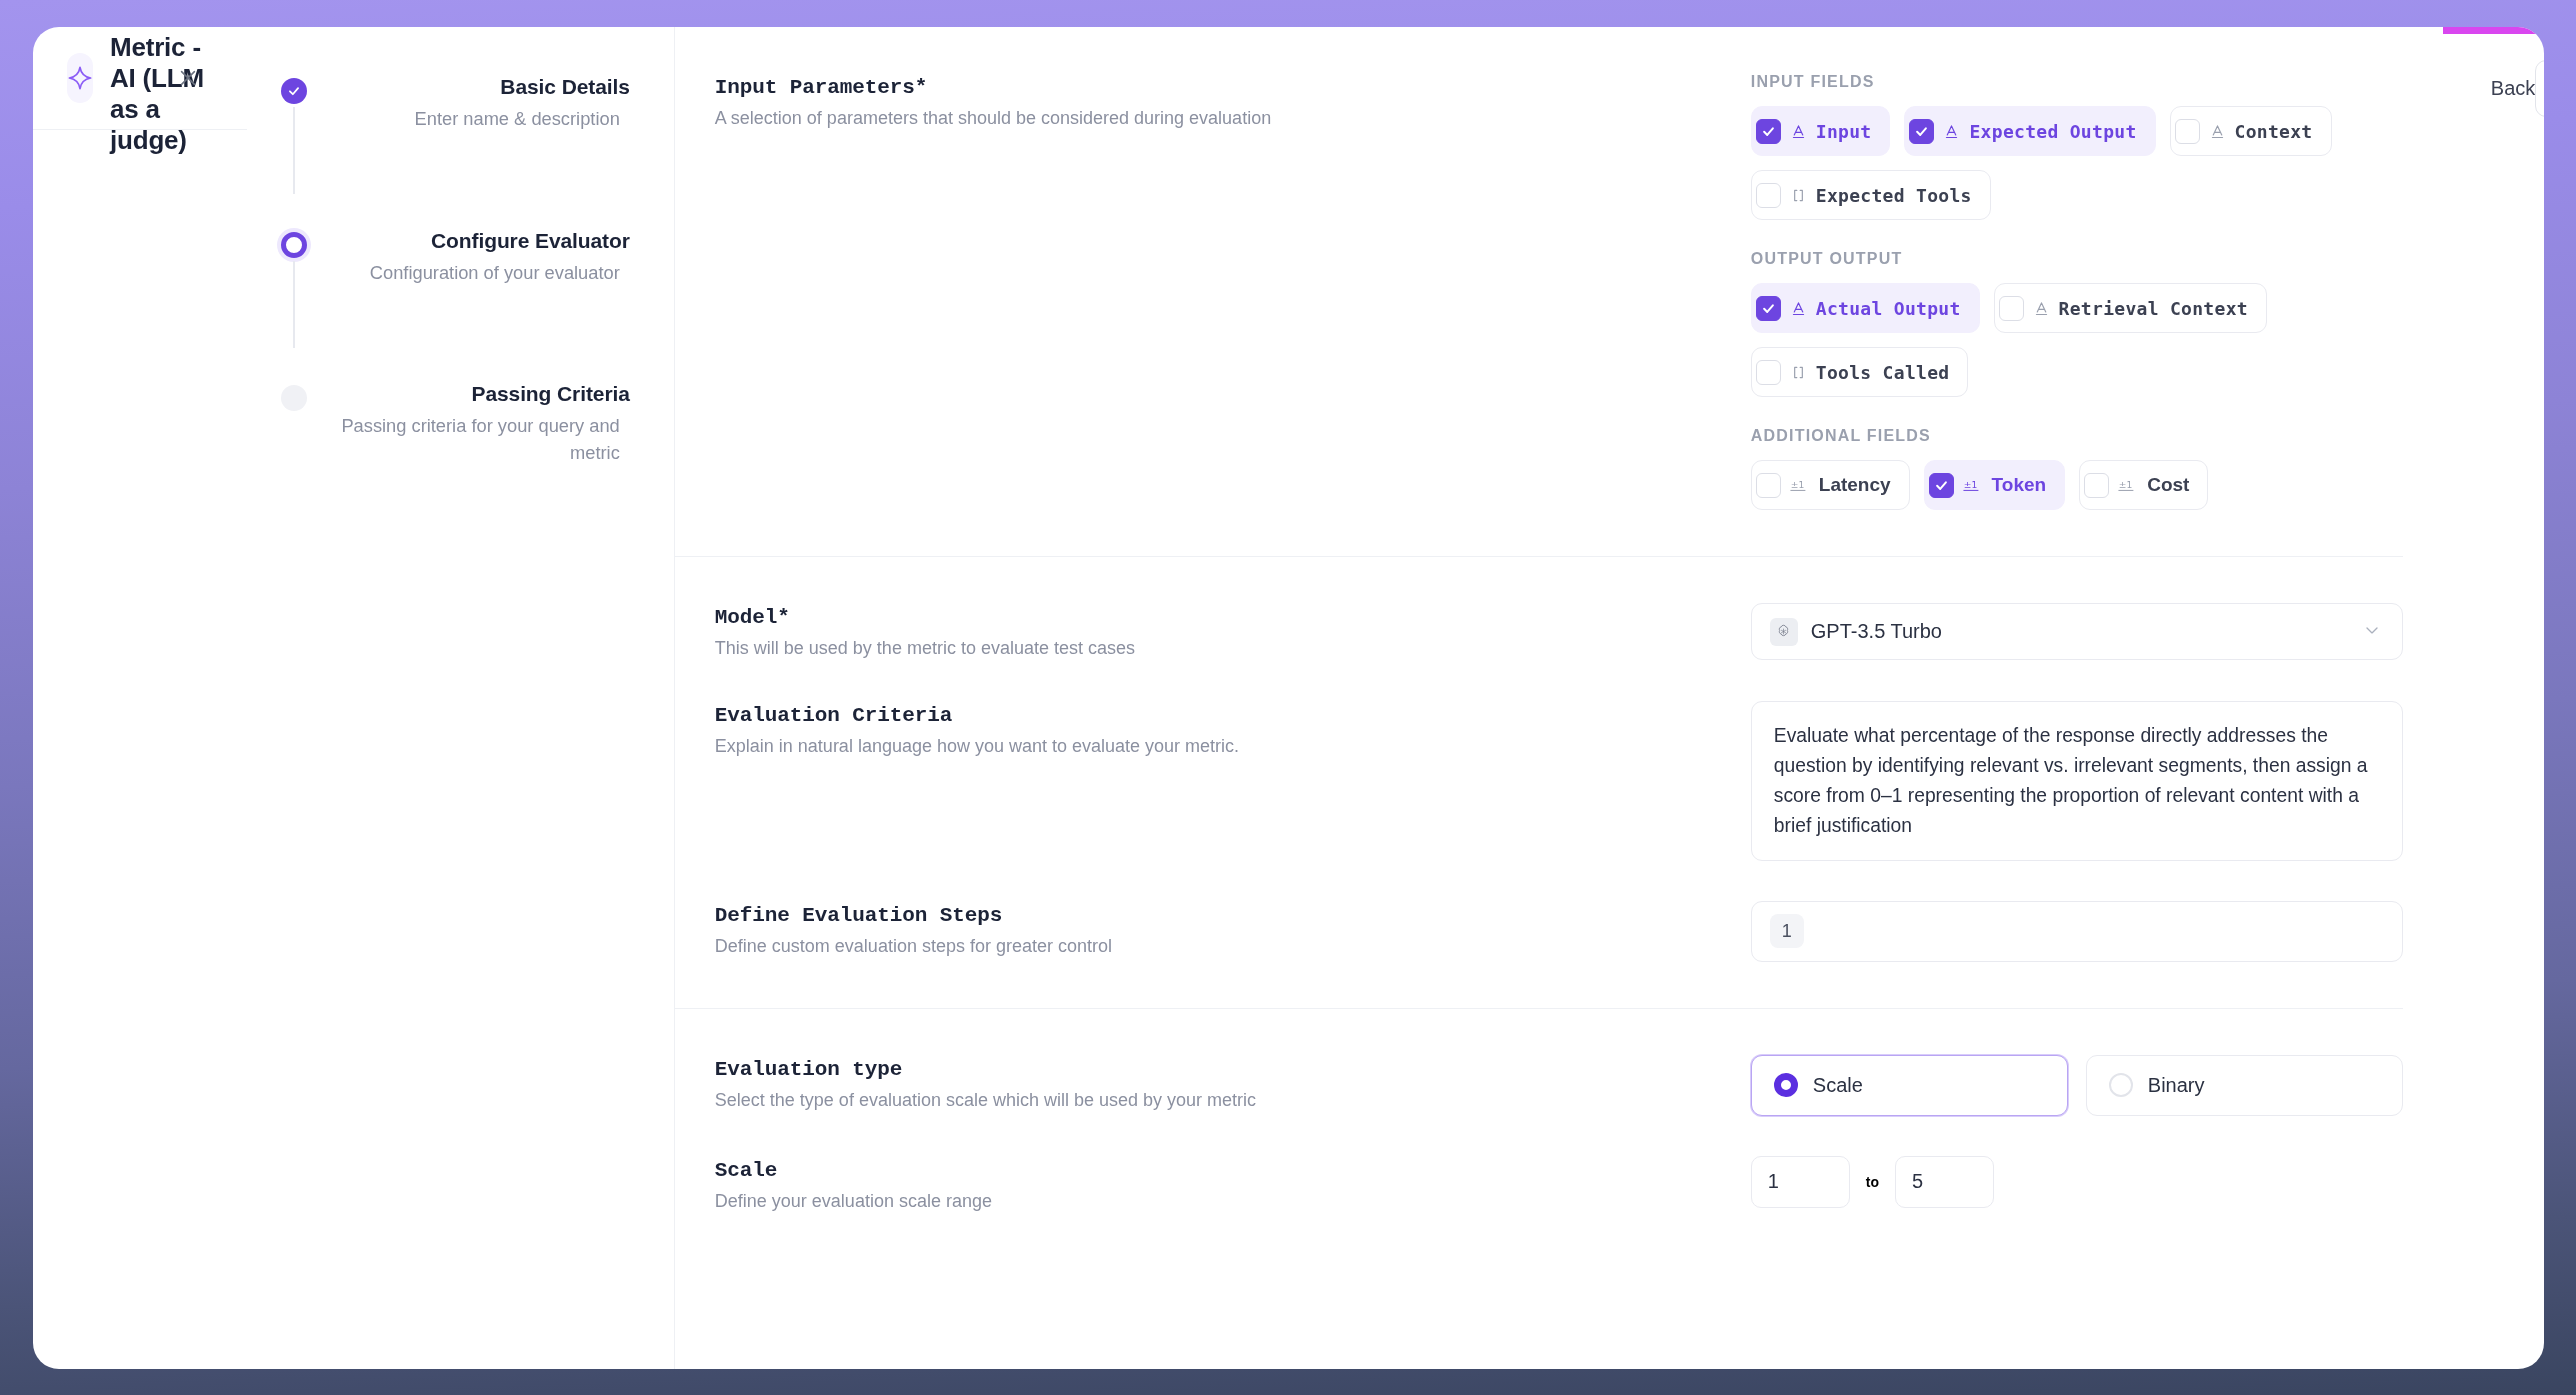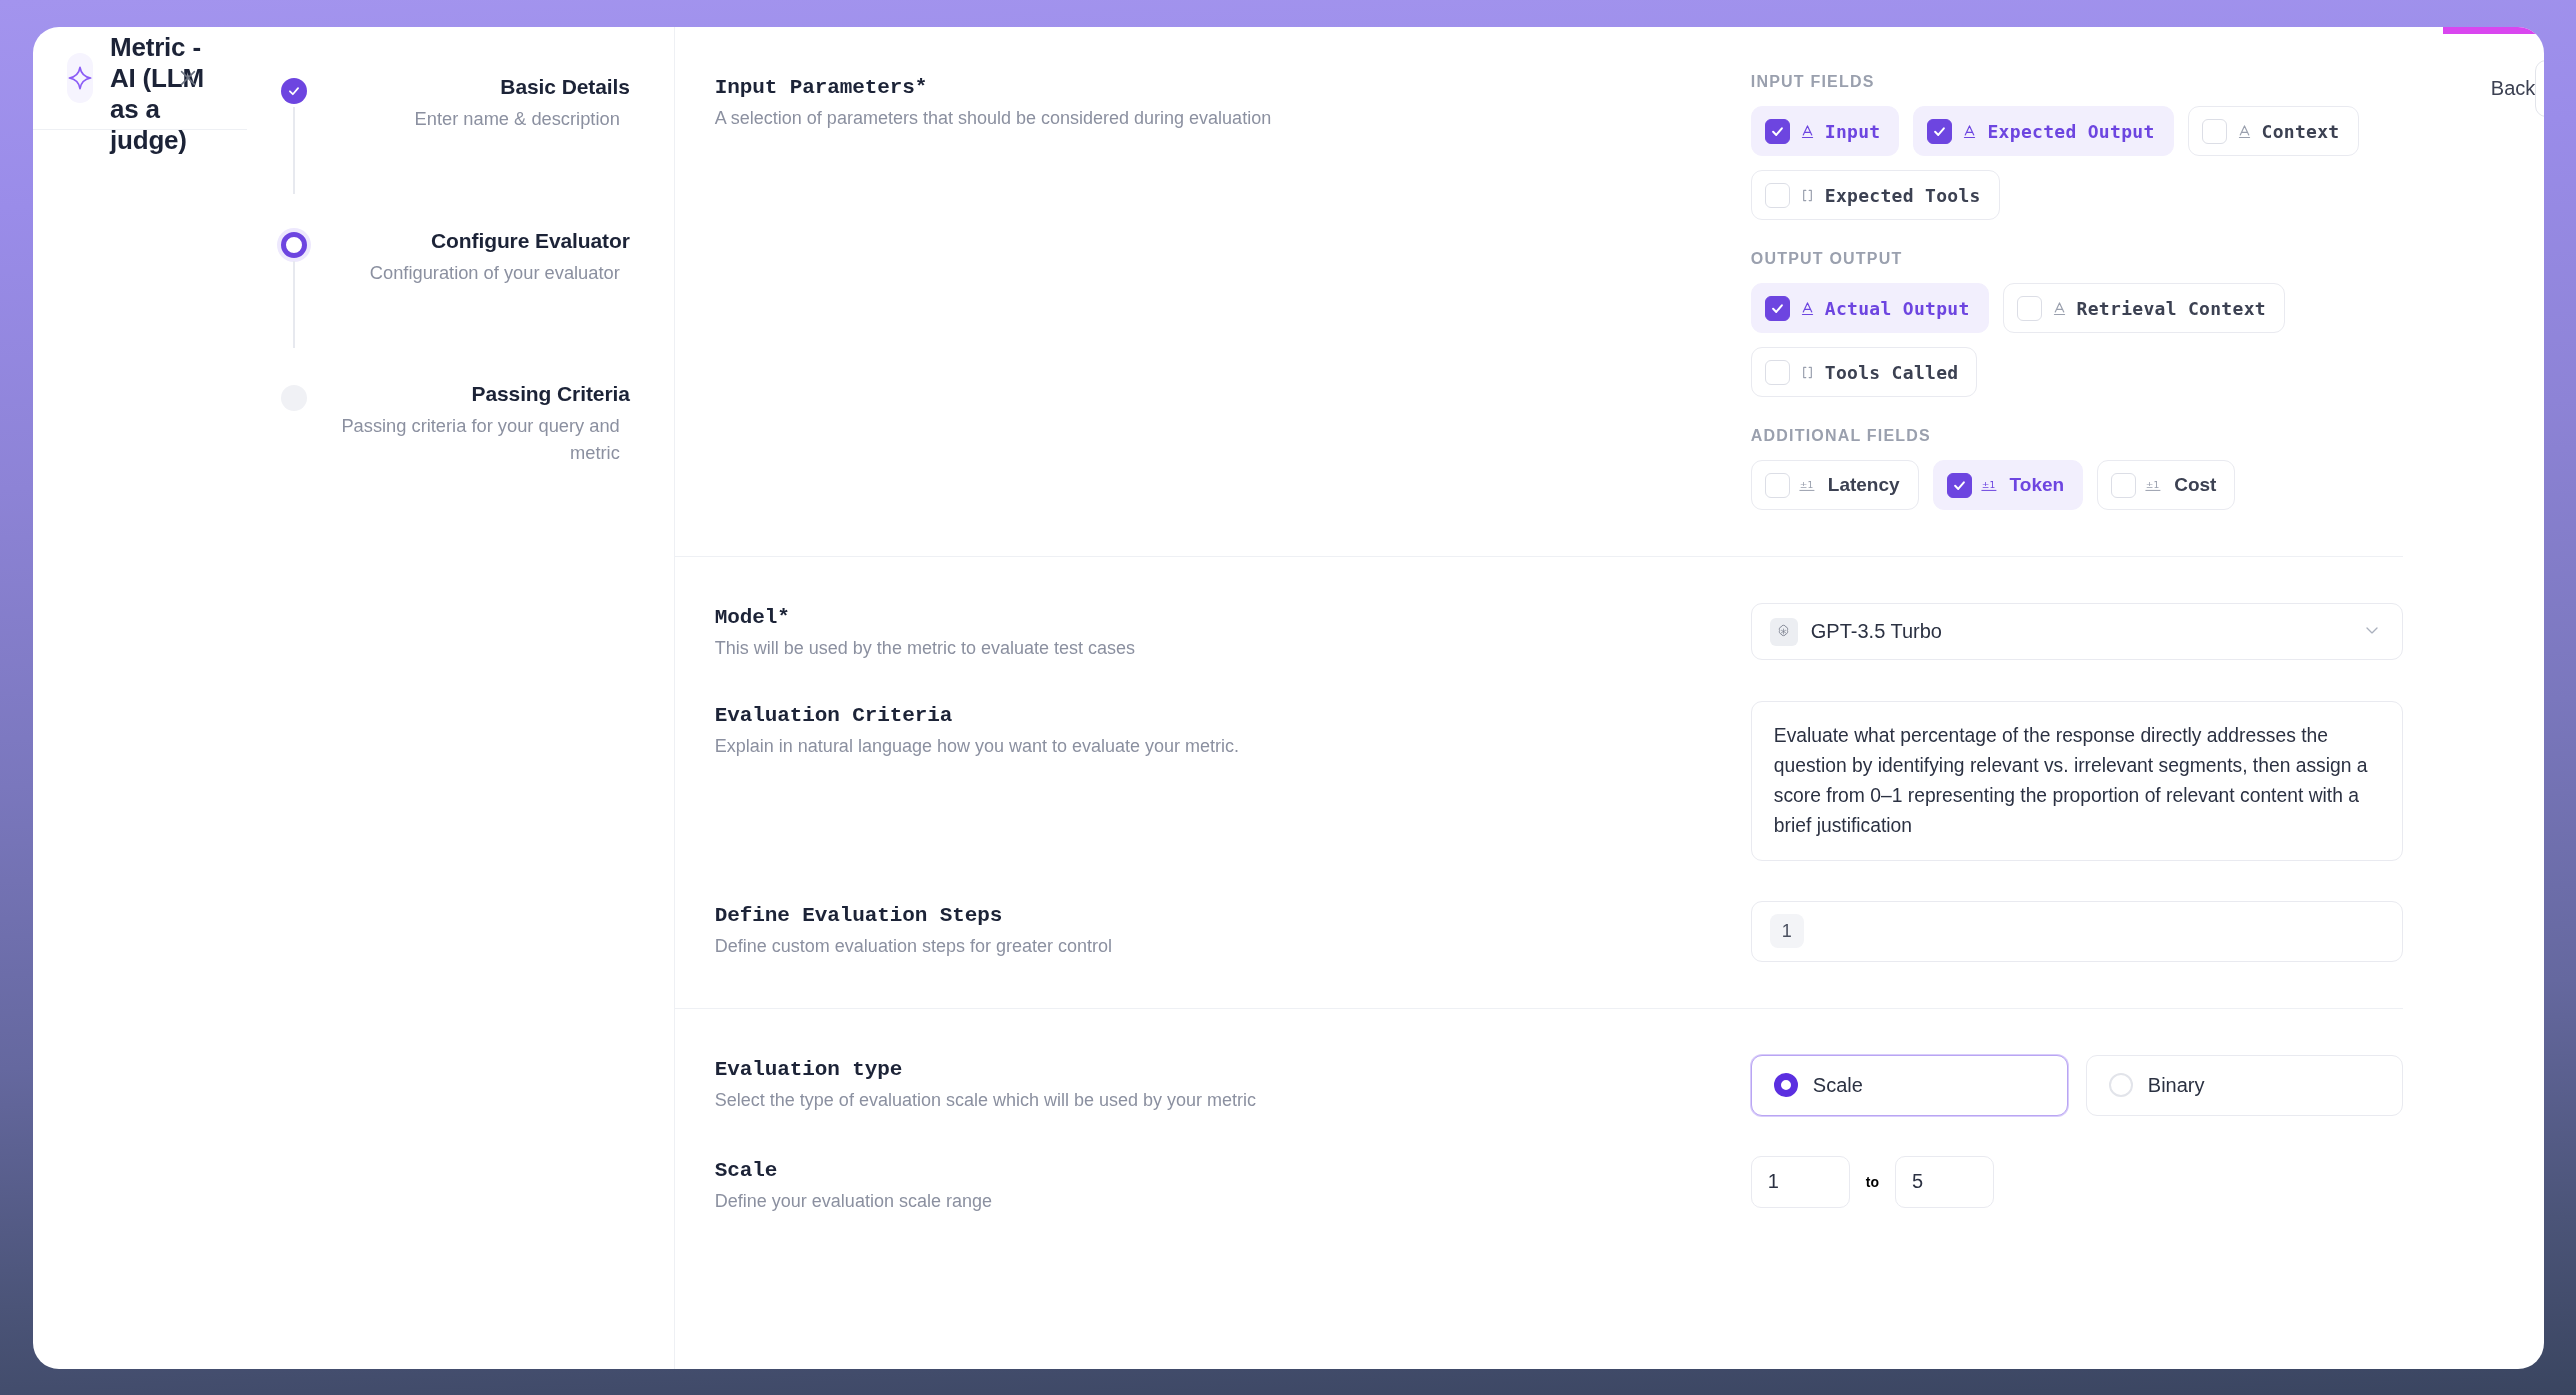--- a/index.html
+++ b/index.html
@@ -174,21 +174,21 @@
     flex-wrap: wrap;
     gap: 14px;
     margin-bottom: 30px;
   }
   .chips:last-child { margin-bottom: 0; }
   .chip {
     display: inline-flex;
     align-items: center;
     gap: 9px;
     height: 50px;
-    padding: 0 18px 0 13px;
+    padding: 0 18px 0 4px;
     border-radius: 11px;
     border: 1px solid #e9eaf0;
     background: #ffffff;
     cursor: pointer;
     white-space: nowrap;
   }
   .chip.on {
     background: #f2effd;
     border-color: #f2effd;
   }

